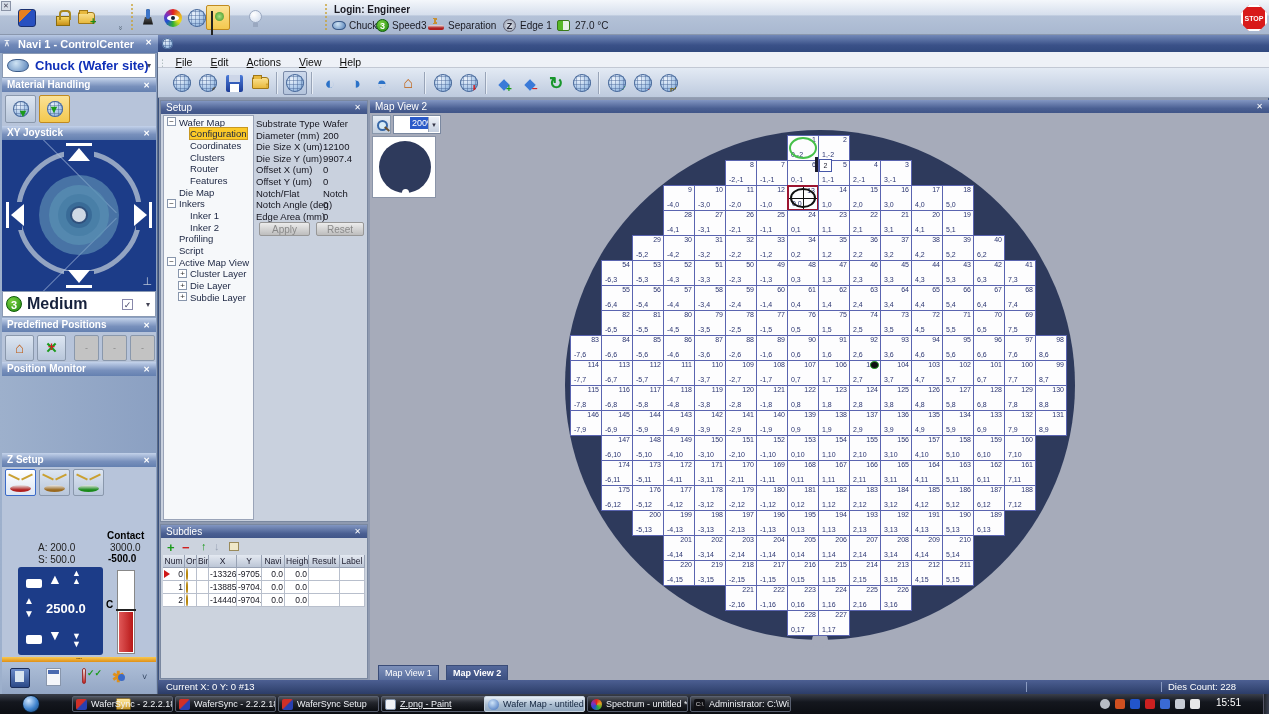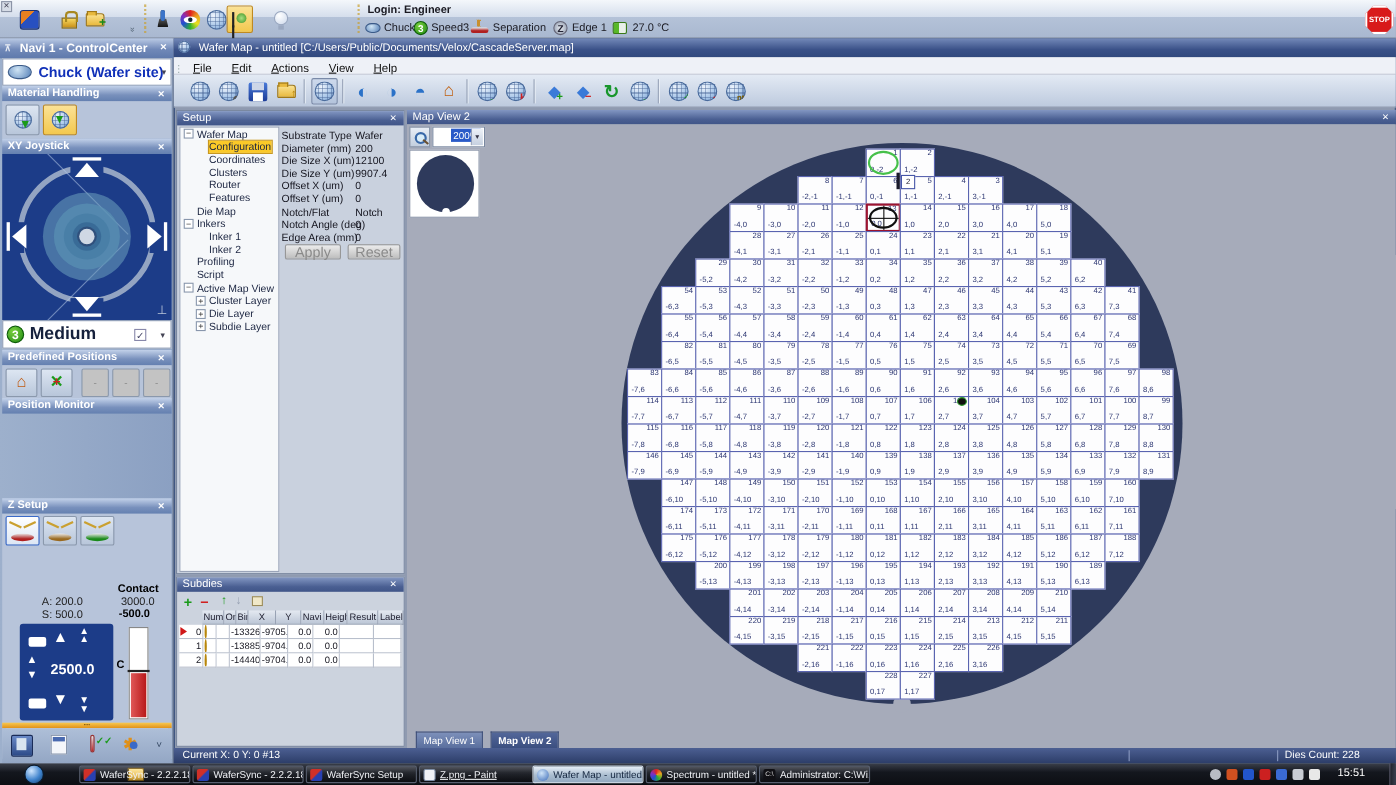--- a/index.html
+++ b/index.html
@@ -129,21 +129,21 @@
   .setup-panel { left:160px; top:100px; width:208px; height:422px; background:#c9d1de; border:1px solid #7a88a0; }
   .tree-pane { position:absolute; left:2px; top:14px; width:91px; height:405px; background:#f6f8fa; border:1px solid #9aa4b8; overflow:hidden; }
   .tree-row { position:relative; height:11.7px; font-size:9.5px; color:#1a2440; white-space:nowrap; }
   .tree-glyph { position:absolute; width:9px; height:9px; border:1px solid #8896ac; background:#fff; font-size:8px; line-height:7px; text-align:center; color:#333; top:1px; }
   .tree-label { position:absolute; top:0.5px; }
   .tree-label.sel { background:#fbc928; outline:1px solid #c89820; }
   .prop-row { position:relative; height:11.6px; font-size:9.5px; color:#14141e; }
   .prop-label { position:absolute; left:0; top:0; }
   .prop-value { position:absolute; left:67px; top:0; }
   .btn-dis { position:absolute; height:14px; background:linear-gradient(#ececec,#bdbdbd); border:1px solid #979797;
-    border-radius:2px; color:#8a8a8a; font-size:13px; text-align:center; line-height:13px; }
+    border-radius:2px; color:#8a8a8a; font-size:10px; text-align:center; line-height:13px; }
 
   
   .subdies-panel { left:160px; top:524px; width:208px; height:155px; background:#ccd3de; border:1px solid #7a88a0; }
   .sd-tool { position:absolute; left:2px; top:15px; height:14px; font-weight:bold; }
   .sd-table { position:absolute; left:2px; top:30px; width:204px; }
   .sd-row { display:flex; height:13px; }
   .sd-cell { border-right:1px solid #b8bfcc; border-bottom:1px solid #b8bfcc; font-size:8.5px; color:#14141e;
     overflow:hidden; white-space:nowrap; padding:1px 1px 0 1px; background:#fff; position:relative; }
   .sd-head .sd-cell { background:linear-gradient(#e4e9f1,#bcc6d6); border-right:1px solid #98a2b4; border-bottom:1px solid #98a2b4;
     font-size:8.5px; color:#223; text-align:center; }
@@ -398,21 +398,20 @@
       <span style="position:absolute;left:2px;top:2px;font-size:15px;color:#e09018;font-weight:bold">✱</span>
       <span style="position:absolute;left:8px;top:8px;width:7px;height:7px;background:#3a6ac8;border-radius:50%"></span>
     </div>
     <div class="abs" style="left:140px;top:10px;color:#30435f;font-size:9px">˅</div>
   </div>
 </div>
 
 <div class="abs main-window"></div>
 <div class="abs win-title">
   <span class="wafer-disc" style="display:inline-block;width:11px;height:11px;vertical-align:-2px;margin:0 5px 0 4px"></span>
-  <span>Wafer Map - untitled [C:/Users/Public/Documents/Velox/CascadeServer.map]</span>
   
   
   
 </div>
 <div class="abs menu-bar">
   <span style="display:inline-block;width:4px;color:#9aa;font-size:9px">⋮</span>
 <span class="menu-item">File</span><span class="menu-item">Edit</span><span class="menu-item">Actions</span><span class="menu-item">View</span><span class="menu-item">Help</span></div>
 <div class="abs main-toolbar">
     <div class="tb-icon" style="left: 12px;">
       <div class="wafer-disc" style="position: relative;"></div>
@@ -599,21 +598,21 @@
     <span>Subdies</span>
     <span class="hdr-x" style="top:1px">✕</span>
   </div>
   <span class="sd-tool" style="left:6px;color:#1a9a1a;font-size:13px">+</span>
   <span class="sd-tool" style="left:21px;color:#d02020;font-size:13px">−</span>
   <span class="sd-tool" style="left:40px;color:#1a9a1a;font-size:11px">↑</span>
   <span class="sd-tool" style="left:53px;color:#98a2b4;font-size:11px">↓</span>
   <span class="sd-tool" style="left:68px;top:17px;width:10px;height:9px;background:#f0e8c8;border:1px solid #9a8a5a"></span>
   <div class="sd-table">
       <div class="sd-row sd-head">
-        <div class="sd-cell" style="width: 22px; margin-left: 21px;">Num</div>
+        <div class="sd-cell" style="width: 22px;">Num</div>
         <div class="sd-cell" style="width: 12px;">On</div>
         <div class="sd-cell" style="width: 12px;">Bin</div>
         <div class="sd-cell" style="width: 28px;">X</div>
         <div class="sd-cell" style="width: 25px;">Y</div>
         <div class="sd-cell" style="width: 23px;">Navi</div>
         <div class="sd-cell" style="width: 24px;">Height</div>
         <div class="sd-cell" style="width: 31px;">Result</div>
         <div class="sd-cell" style="width: 25px;">Label</div>
       </div>
       <div class="sd-row">

